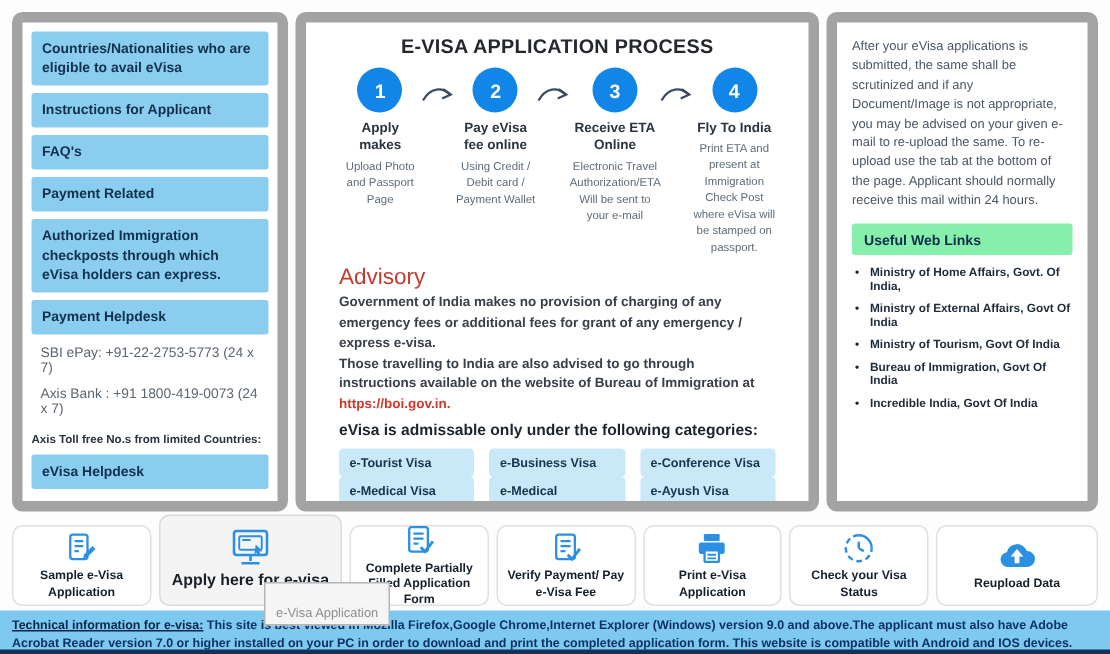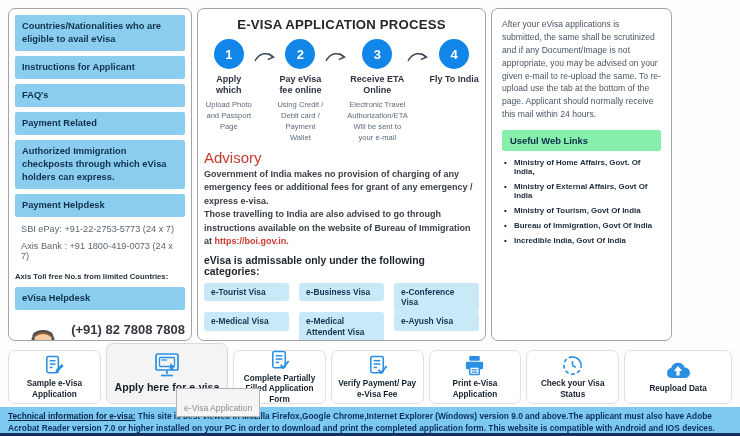--- a/index.html
+++ b/index.html
@@ -1,37 +1,37 @@
 <!DOCTYPE html>
 <html><head>
 <meta charset="utf-8">
 <style>
   * { margin:0; padding:0; box-sizing:border-box; }
   html,body { background:#ffffff; }
   .page {
     position:relative; width:740px; height:436px; overflow:hidden;
     background:#fdfdfd; font-family:"Liberation Sans", sans-serif;
   }
-  .card { background:#fff; border:1px solid #a3a3a3; border-radius:7px; }
+  .card { background:#fff; border:7px solid #a3a3a3; border-radius:7px; }
   .main-row { position:absolute; top:8px; left:8px; width:724px; height:333px; display:flex; gap:5px; }
 
   
   .sidebar { width:184px; padding:6px 6px; overflow:hidden; }
   .side-btn {
     background:#8bcdee; color:#10304e; font-weight:bold; font-size:9.3px;
     line-height:1.4; padding:5px 7px; border-radius:2px; margin-bottom:5px; cursor:pointer;
   }
   .phone-line { color:#5c6670; font-size:9.2px; margin:7px 2px 1px 6px; }
   .phone-note { color:#2a333d; font-weight:bold; font-size:7.7px; margin:11px 0 6px; }
   .helpdesk-row { display:flex; align-items:center; gap:7px; padding:5px 0 0 8px;text-align:right; }
   .helpdesk-text { font-size:13px; color:#33383f; line-height:1.5; }
   .helpdesk-phone { font-weight:600; }
 
   
-  .process { width:289px; padding:7px 6px 6px; overflow:hidden; }
+  .process { width:349px; padding:7px 22px 6px; overflow:hidden; }
   .process-title { text-align:center; font-size:13.2px; font-weight:bold; color:#24272c; margin:1px 0 7px; letter-spacing:.2px; }
   .steps { display:flex; justify-content:space-between; }
   .step { width:74px; text-align:center; }
   .step-circle {
     width:30px; height:30px; border-radius:50%; background:#1285e9; color:#fff;
     font-size:13px; font-weight:bold; display:flex; align-items:center; justify-content:center;
     margin:0 auto 5px;
   }
   .step-label { font-size:9px; font-weight:bold; color:#2b3440; line-height:1.25; margin-bottom:2px; }
   .step-desc { font-size:7.6px; color:#5d6b79; line-height:1.45; }
@@ -120,21 +120,21 @@
         </div>
       </div>
     </aside>
 
     <section class="card process">
       <h1 class="process-title">E-VISA APPLICATION PROCESS</h1>
 
       <div class="steps">
         <div class="step">
           <div class="step-circle">1</div>
-          <div class="step-label">Apply which</div>
+          <div class="step-label">Apply makes</div>
           <div class="step-desc">Upload Photo and Passport Page</div>
         </div>
         <span class="step-arrow">
           <svg width="22" height="14" viewBox="0 0 22 14">
               <path d="M1 11 C 6 2, 14 2, 19 7" stroke="#3c4b5c" stroke-width="1.5" fill="none"></path>
               <path d="M14.5 3.5 L19.5 7 L13.8 9.6" stroke="#3c4b5c" stroke-width="1.5" fill="none"></path>
             </svg>
         </span>
         <div class="step">
           <div class="step-circle">2</div>
@@ -154,20 +154,21 @@
         </div>
         <span class="step-arrow">
           <svg width="22" height="14" viewBox="0 0 22 14">
               <path d="M1 11 C 6 2, 14 2, 19 7" stroke="#3c4b5c" stroke-width="1.5" fill="none"></path>
               <path d="M14.5 3.5 L19.5 7 L13.8 9.6" stroke="#3c4b5c" stroke-width="1.5" fill="none"></path>
             </svg>
         </span>
         <div class="step">
           <div class="step-circle">4</div>
           <div class="step-label">Fly To India</div>
+          <div class="step-desc">Print ETA and present at Immigration Check Post where eVisa will be stamped on passport.</div>
         </div>
       </div>
 
       <div class="advisory-h">Advisory</div>
       <p class="advisory-p">Government of India makes no provision of charging of any emergency fees or additional fees for grant of any emergency / express e-visa.</p>
       <p class="advisory-p"><span>Those travelling to India are also advised to go through instructions available on the website of Bureau of Immigration at </span><a class="advisory-link">https://boi.gov.in.</a></p>
 
       <div class="cat-h">eVisa is admissable only under the following categories:</div>
       <div class="cat-grid">
         <div class="cat-btn">e-Tourist Visa</div>

